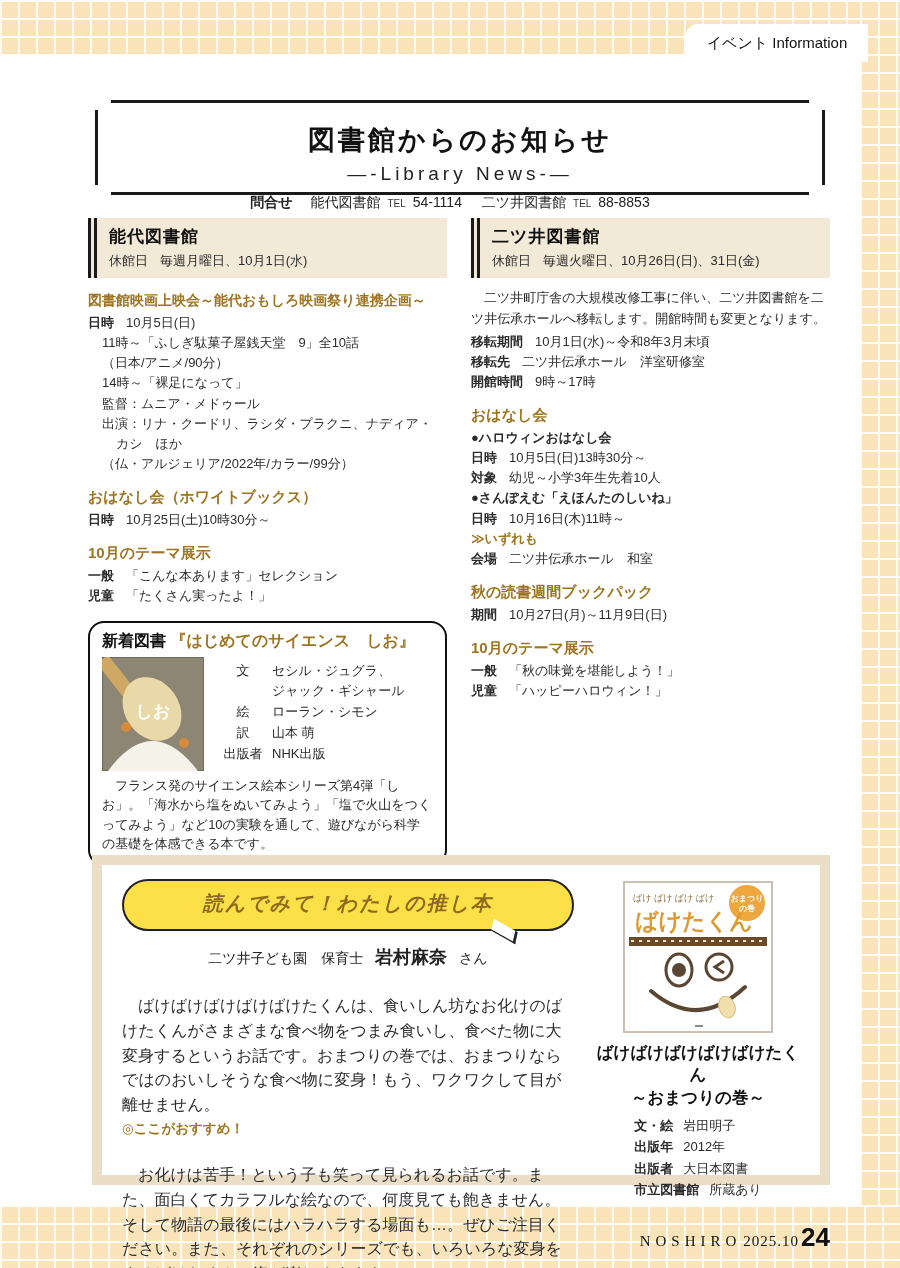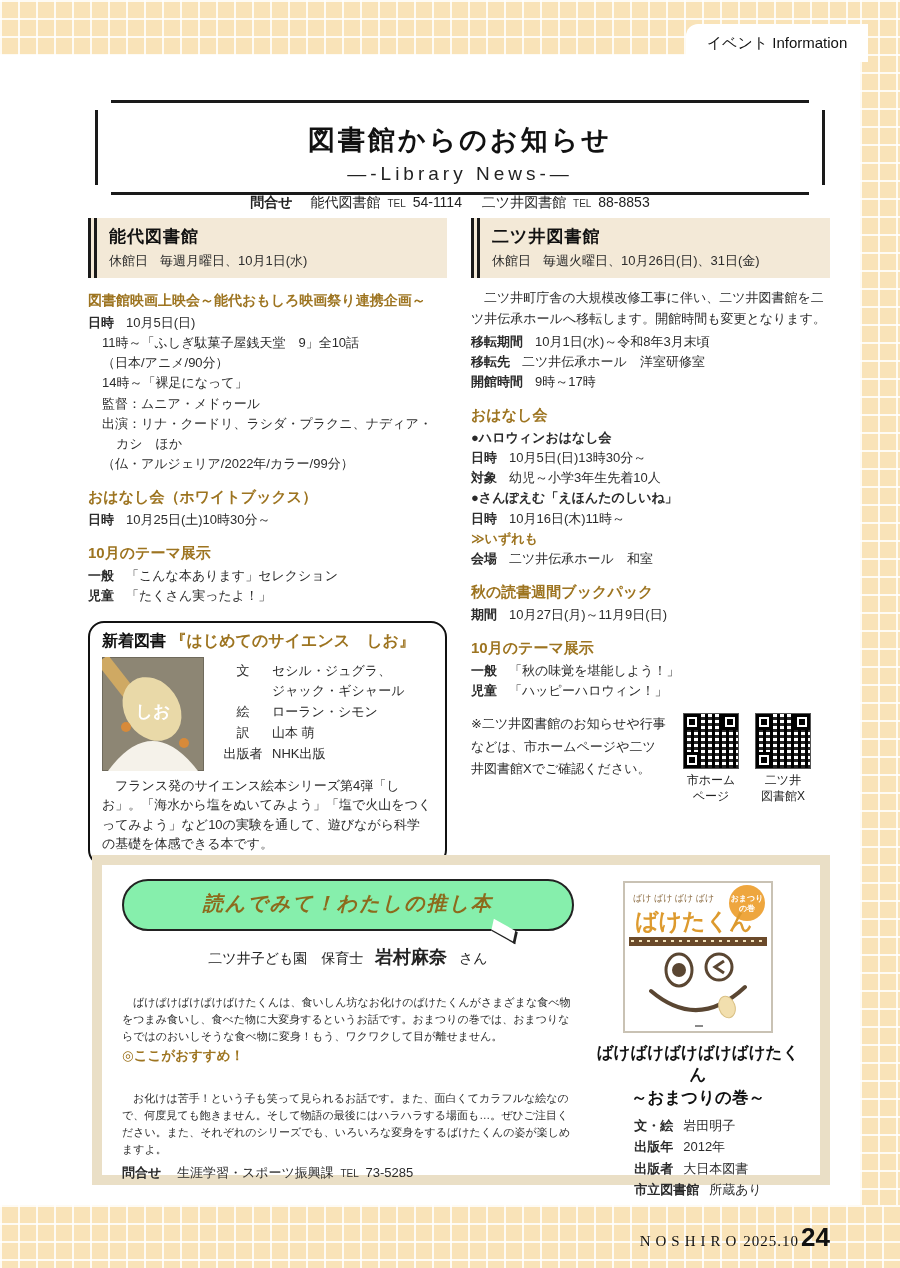--- a/index.html
+++ b/index.html
@@ -70,27 +70,27 @@
       repeating-linear-gradient(90deg,#000 0 3px,#fff 3px 7px);}
   .qr-finder{position:absolute;width:16px;height:16px;box-sizing:border-box;border:3px solid #000;
       padding:2px;background:linear-gradient(#000,#000) content-box,#fff;}
   .qr-finder.tl{top:0;left:0;} .qr-finder.tr{top:0;right:0;} .qr-finder.bl{bottom:0;left:0;}
 
   
   .recommend{position:absolute;top:855px;left:92px;width:738px;height:330px;border:10px solid #eadfc6;
     background:#fff;box-sizing:border-box;padding:12px 14px 0 20px;display:flex;gap:16px;}
   .rec-left{width:452px;flex:none;}
   .bubble{position:relative;width:408px;margin:2px auto 14px;border:2.5px solid #222;border-radius:34px;
-    padding:9px 20px 12px;text-align:center;background:#86efac;}
+    padding:9px 20px 12px;text-align:center;background:#fde047;}
   .bubble::after{content:"";position:absolute;right:58px;bottom:-11px;width:17px;height:15px;background:#fff;
     border-right:2.5px solid #222;border-bottom:2.5px solid #222;transform:skewX(38deg) rotate(45deg);}
   .bubble-text{color:#8d6a1c;font-size:20px;font-weight:bold;font-style:italic;letter-spacing:2px;}
   .rec-person{text-align:center;font-size:14px;margin:2px 0 6px;color:#222;}
   .rec-name{font-size:18px;font-weight:bold;margin:0 8px;}
-  .rec-para{font-size:11px;line-height:1.55;margin-top:25px;}
+  .rec-para{font-size:16px;line-height:1.55;margin-top:25px;}
   .rec-highlight{color:#9d7420;font-weight:bold;font-size:13.5px;margin:2px 0;}
   .rec-contact{font-size:13px;margin-top:6px;}
   .rec-contact .lbl{font-weight:bold;margin-right:12px;}
   .rec-right{flex:1;text-align:center;padding-top:4px;}
   .rec-book-title{font-size:16.5px;font-weight:bold;line-height:1.35;margin-top:8px;color:#111;}
   .rec-details{display:inline-block;text-align:left;font-size:13px;line-height:1.65;margin-top:7px;}
   .rec-details .lbl{font-weight:bold;margin-right:10px;}
 
   
   .footer{position:absolute;top:1222px;right:70px;display:flex;align-items:baseline;gap:2px;z-index:3;}
@@ -226,41 +226,20 @@
       <div class="both">≫いずれも</div>
       <div class="line"><span class="lbl">会場</span><span>二ツ井伝承ホール　和室</span></div>
 
       <div class="sec-heading">秋の読書週間ブックパック</div>
       <div class="line"><span class="lbl">期間</span><span>10月27日(月)～11月9日(日)</span></div>
 
       <div class="sec-heading">10月のテーマ展示</div>
       <div class="line"><span class="lbl">一般</span><span>「秋の味覚を堪能しよう！」</span></div>
       <div class="line"><span class="lbl">児童</span><span>「ハッピーハロウィン！」</span></div>
 
-      <div class="qr-row">
-        <div class="qr-note">※二ツ井図書館のお知らせや行事などは、市ホームページや二ツ井図書館Xでご確認ください。</div>
-        <div class="qr-box">
-          <div class="qr">
-            <div class="qr-finder tl"></div>
-            <div class="qr-finder tr"></div>
-            <div class="qr-finder bl"></div>
-          </div>
-          <div>市ホーム</div>
-          <div>ページ</div>
-        </div>
-        <div class="qr-box">
-          <div class="qr">
-            <div class="qr-finder tl"></div>
-            <div class="qr-finder tr"></div>
-            <div class="qr-finder bl"></div>
-          </div>
-          <div>二ツ井</div>
-          <div>図書館X</div>
-        </div>
-      </div>
     </div>
   </div>
 
   <div class="recommend">
     <div class="rec-left">
       <div class="bubble">
         <span class="bubble-text">読んでみて！わたしの推し本</span>
       </div>
       <div class="rec-person">
         <span>二ツ井子ども園</span>

